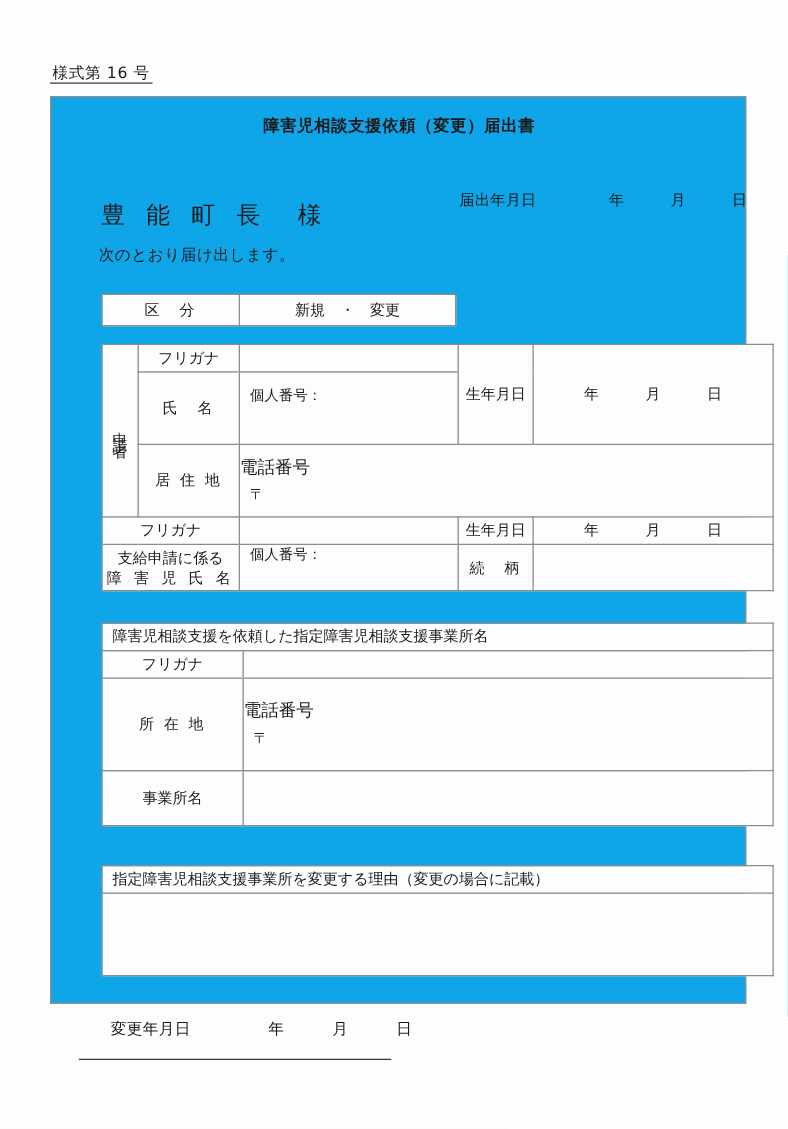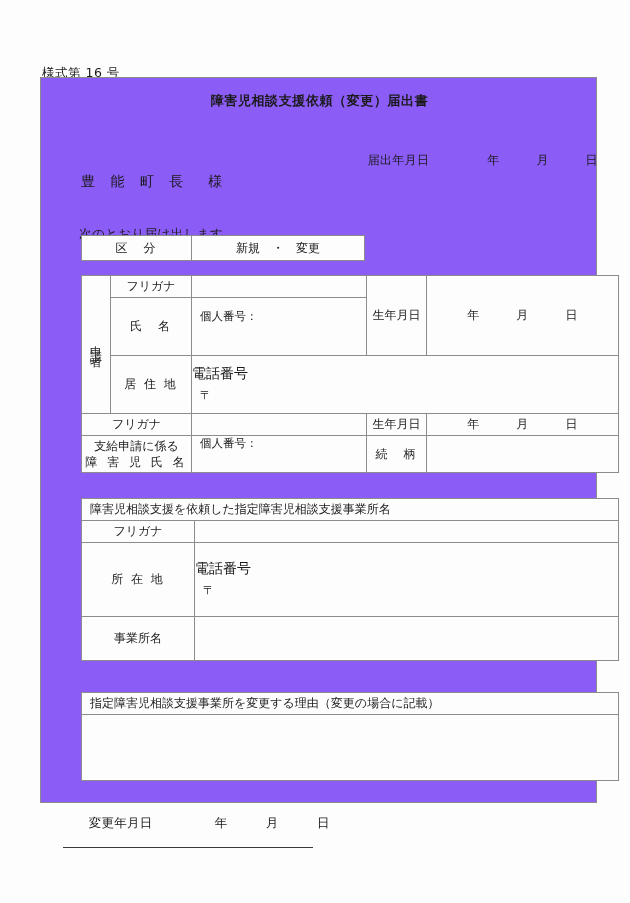--- a/index.html
+++ b/index.html
@@ -22,39 +22,39 @@
     position: absolute;
     left: 0; top: 0;
     width: 630px;
     height: 903px;
     background: #fdfdfd;
   }
 
   .form-no {
     position: absolute;
     left: 40px;
-    top: 65px;
+    top: 50px;
     font-size: 12.5px;
     letter-spacing: .5px;
     border-bottom: 1px solid #3a3a3a;
     padding: 0 2px 1px 2px;
     line-height: 15px;
     white-space: nowrap;
   }
 
   
   .sheet {
     position: absolute;
     left: 40px;
     top: 77px;
     width: 557px;
     height: 726px;
     border: 1px solid #8c8c8c;
     box-sizing: border-box;
-    background: #8b5cf6;
+    background: #0ea5e9;
   }
 
   
   .title {
     position: absolute;
     left: 0;
     top: 14px;
     width: 557px;
     text-align: center;
     font-size: 13px;
@@ -67,30 +67,30 @@
     left: 302px;
     top: 60px;
     font-size: 12px;
     white-space: pre;
     letter-spacing: .3px;
   }
 
   .addressee {
     position: absolute;
     left: 40px;
-    top: 95px;
-    font-size: 14px;
+    top: 81px;
+    font-size: 19px;
     letter-spacing: 5.5px;
     white-space: pre;
   }
 
   .lead {
     position: absolute;
     left: 38px;
-    top: 148px;
+    top: 118px;
     font-size: 12.5px;
     letter-spacing: .4px;
     white-space: pre;
     text-align: center;
   }
 
   
   table {
     border-collapse: collapse;
     table-layout: fixed;

